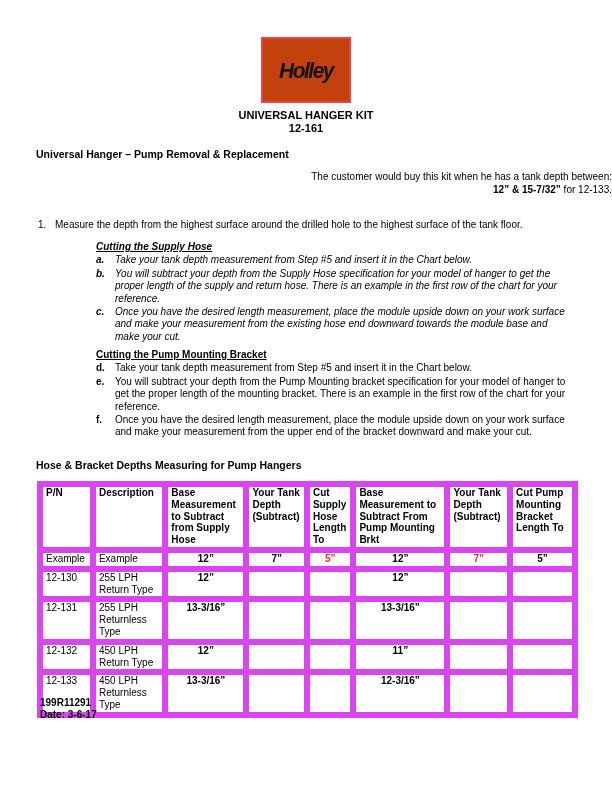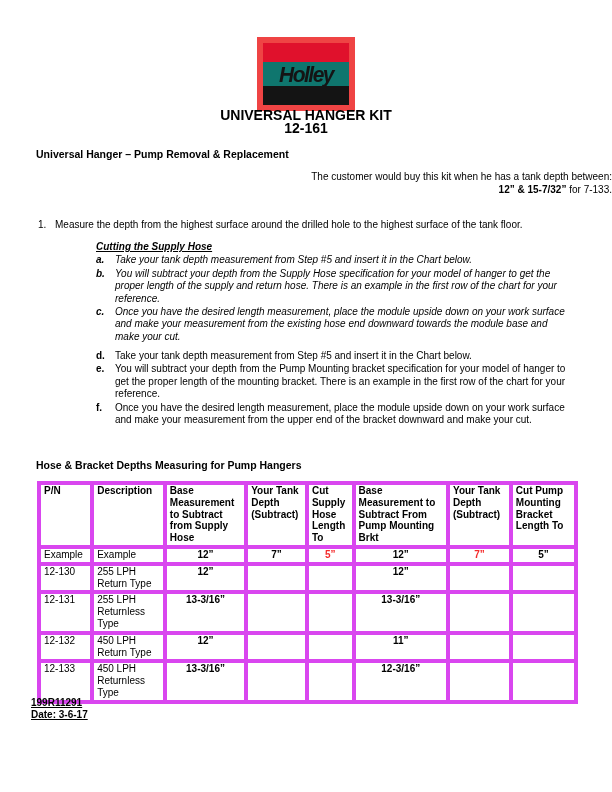--- a/index.html
+++ b/index.html
@@ -13,38 +13,38 @@
     color: #000;
     font-size: 10px;
     line-height: 12.4px;
     overflow: hidden;
   }
 
   
   .logo-wrap { position: absolute; top: 37px; left: 0; right: 0; display: flex; justify-content: center; }
   .logo {
     width: 86px; height: 62px;
-    border: 6px solid #ef4444;
-    display: flex; flex-direction: column;
-    background: #0f766e;
+    border: 2px solid #ef4444;
+    display: flex; flex-direction: row;
+    background: #c2410c;
   }
   .logo-band-red   { height: 19px; background: #E0112C; }
   .logo-mid        { flex: 1; display: flex; align-items: center; justify-content: center; overflow: hidden; }
   .logo-text {
     font-weight: bold; font-style: italic;
     font-size: 21px; letter-spacing: -1.5px;
     color: #141414; transform: scaleY(1.05);
     line-height: 1;
   }
   .logo-band-black { height: 19px; background: #141414; }
 
   
   .title-block {
     position: absolute; top: 109px; left: 0; right: 0;
-    text-align: center; font-weight: bold; font-size: 14px; line-height: 13px;
+    text-align: center; font-weight: bold; font-size: 11px; line-height: 13px;
   }
   .section-heading {
     position: absolute; top: 148px; left: 36px;
     font-weight: bold; font-size: 10.5px;
   }
 
   .intro {
     position: absolute; top: 171px; left: 0; right: 0;
     text-align: right; line-height: 12.6px;
   }
@@ -70,38 +70,38 @@
   .table-heading {
     position: absolute; top: 459px; left: 36px;
     font-weight: bold; font-size: 10.5px;
   }
   table.spec {
     position: absolute; top: 481px; left: 37px;
     border-collapse: collapse; table-layout: fixed;
     width: 541px; font-size: 10px; line-height: 11.8px;
   }
   table.spec td, table.spec th {
-    border: 4px solid #d946ef;
+    border: 6px solid #d946ef;
     padding: 0px 3px 1px 3px;
     vertical-align: top;
     text-align: left;
     font-weight: normal;
     overflow: hidden;
     margin-left: 28px;
   }
   table.spec th { font-weight: bold; }
   table.spec td.val { text-align: center; font-weight: bold; }
   table.spec td.red-val { color: #F42A2A; }
   .c0 { width: 49px; } .c1 { width: 67px; } .c2 { width: 75px; } .c3 { width: 56px; }
   .c4 { width: 43px; } .c5 { width: 87px; } .c6 { width: 58px; } .c7 { width: 60px; }
 
   
   .footer {
-    position: absolute; top: 697px; left: 31px;
-    font-weight: bold; line-height: 12px; text-decoration: underline;
+    position: absolute; top: 697px; left: 40px;
+    font-weight: bold; line-height: 12px;
   }
 </style>
 </head>
 <body>
 
 <div class="page">
 
   <div class="logo-wrap">
     <div class="logo">
       <div class="logo-band-red"></div>
@@ -114,21 +114,21 @@
 
   <div class="title-block">
     <div>UNIVERSAL HANGER KIT</div>
     <div>12-161</div>
   </div>
 
   <div class="section-heading">Universal Hanger – Pump Removal &amp; Replacement</div>
 
   <div class="intro">
     <div>The customer would buy this kit when he has a tank depth between:</div>
-    <div><span class="b">12” &amp; 15-7/32”</span><span> for 7-133.</span></div>
+    <div><span class="b">12” &amp; 15-7/32”</span><span> for 12-133.</span></div>
   </div>
 
   <div class="step1">
     <span class="num">1.</span>
     <span>Measure the depth from the highest surface around the drilled hole to the highest surface of the tank floor.</span>
   </div>
 
   <div class="sub-section sub-supply">
     <div class="sub-heading">Cutting the Supply Hose</div>
     <div class="ltr-item">
@@ -139,20 +139,21 @@
       <span class="ltr">b.</span>
       <span class="txt">You will subtract your depth from the Supply Hose specification for your model of hanger to get the proper length of the supply and return hose. There is an example in the first row of the chart for your reference.</span>
     </div>
     <div class="ltr-item">
       <span class="ltr">c.</span>
       <span class="txt">Once you have the desired length measurement, place the module upside down on your work surface and make your measurement from the existing hose end downward towards the module base and make your cut.</span>
     </div>
   </div>
 
   <div class="sub-section sub-bracket">
+    <div class="sub-heading">Cutting the Pump Mounting Bracket</div>
     <div class="ltr-item">
       <span class="ltr">d.</span>
       <span class="txt">Take your tank depth measurement from Step #5 and insert it in the Chart below.</span>
     </div>
     <div class="ltr-item">
       <span class="ltr">e.</span>
       <span class="txt">You will subtract your depth from the Pump Mounting bracket specification for your model of hanger to get the proper length of the mounting bracket. There is an example in the first row of the chart for your reference.</span>
     </div>
     <div class="ltr-item">
       <span class="ltr">f.</span>

